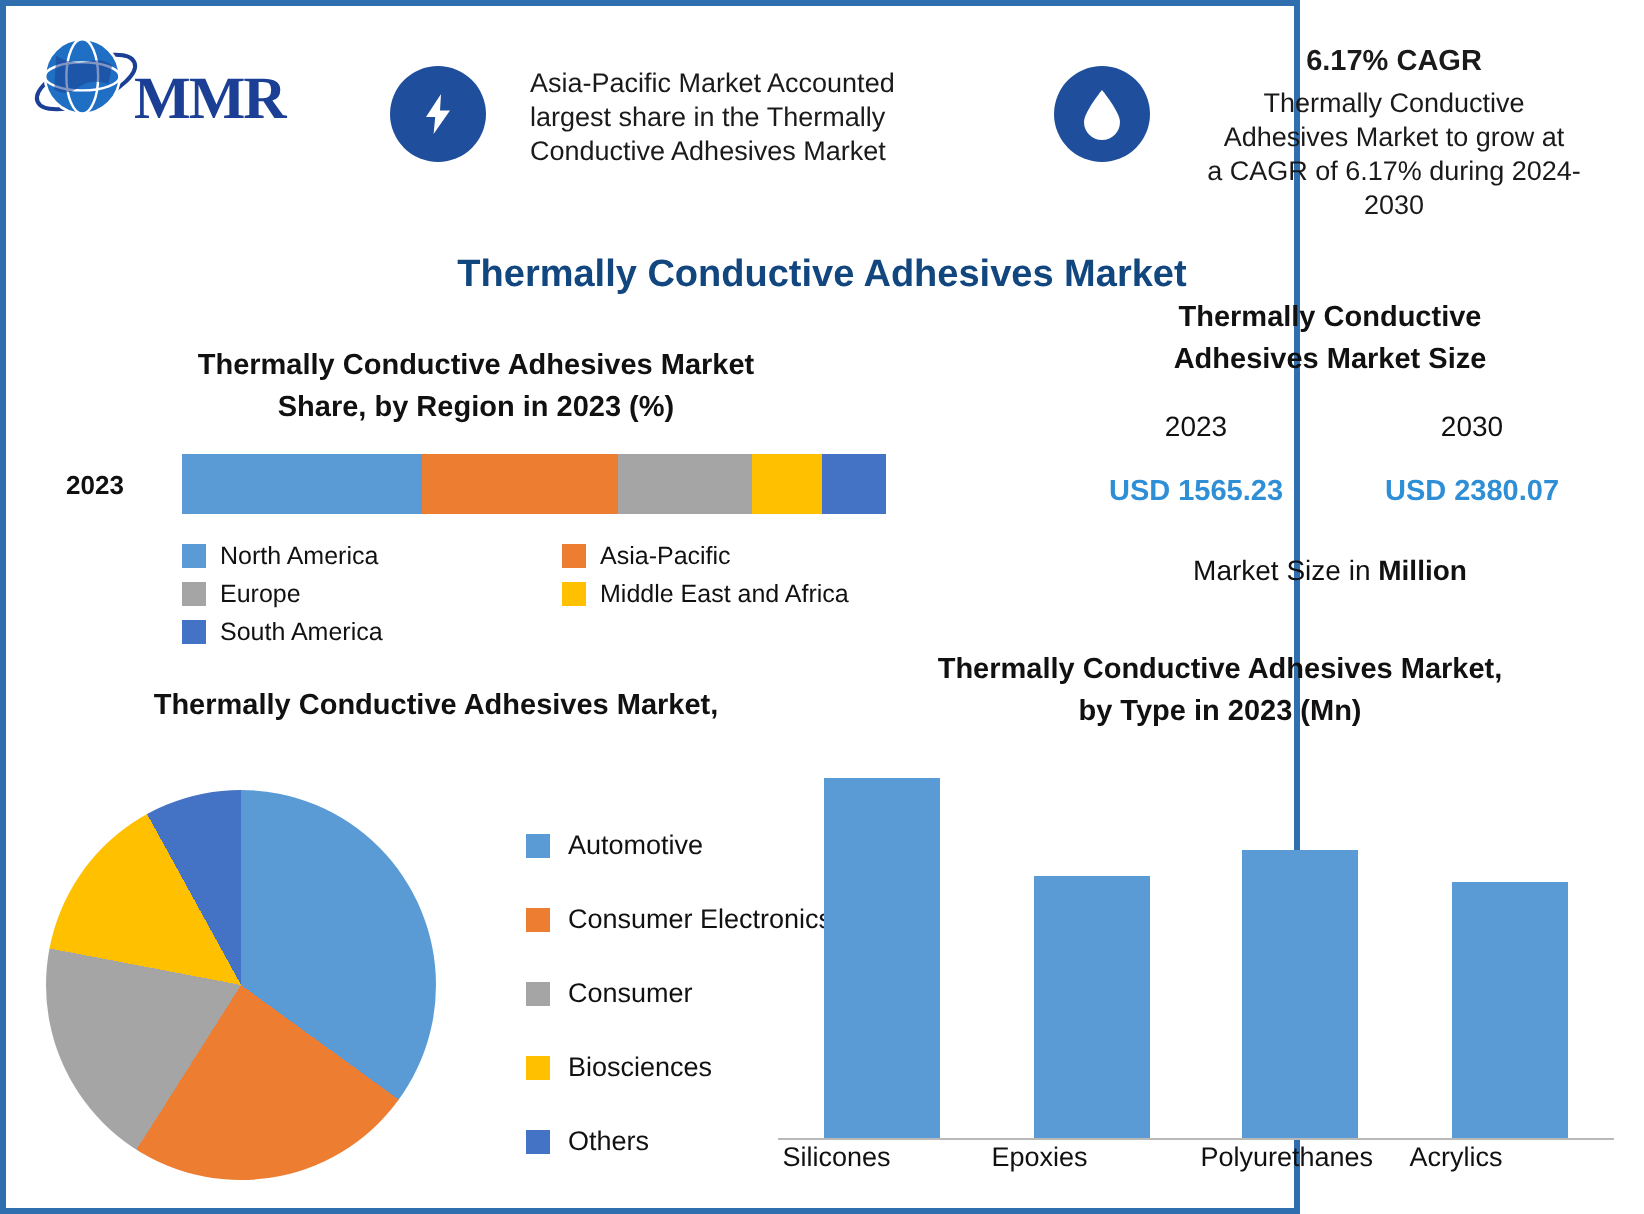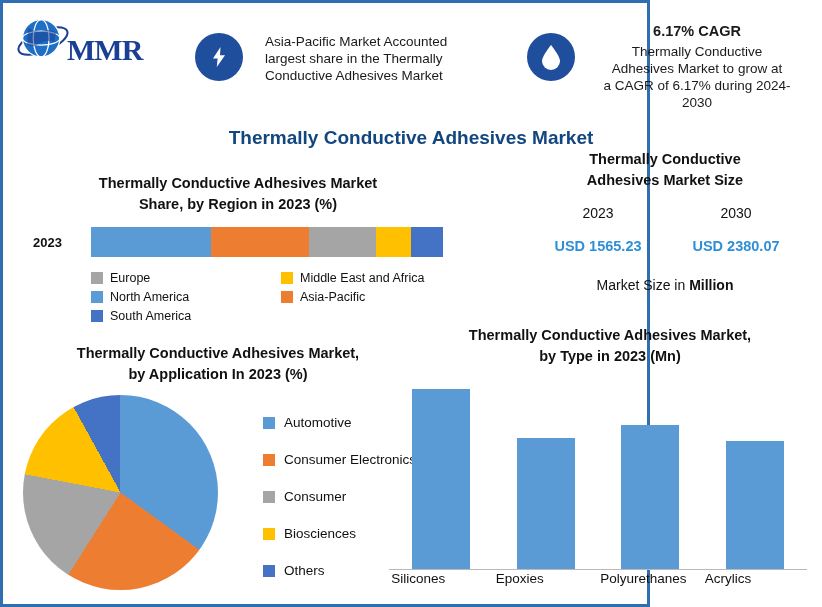--- a/index.html
+++ b/index.html
@@ -182,36 +182,36 @@
   <div class="sb-bar">
     <div class="sb-seg" style="flex:34;background:#5a9bd5;"></div>
     <div class="sb-seg" style="flex:28;background:#ed7d31;"></div>
     <div class="sb-seg" style="flex:19;background:#a5a5a5;"></div>
     <div class="sb-seg" style="flex:10;background:#ffc000;"></div>
     <div class="sb-seg" style="flex:9;background:#4472c4;"></div>
   </div>
   <div class="sb-legend">
     <div class="row">
       <div class="item">
+        <span class="sq" style="background:#5a9bd5;"></span>
+        <span>North America</span>
+      </div>
+      <div class="item">
+        <span class="sq" style="background:#ed7d31;"></span>
+        <span>Asia-Pacific</span>
+      </div>
+    </div>
+    <div class="row">
+      <div class="item">
         <span class="sq" style="background:#a5a5a5;"></span>
         <span>Europe</span>
       </div>
       <div class="item">
         <span class="sq" style="background:#ffc000;"></span>
         <span>Middle East and Africa</span>
-      </div>
-    </div>
-    <div class="row">
-      <div class="item">
-        <span class="sq" style="background:#5a9bd5;"></span>
-        <span>North America</span>
-      </div>
-      <div class="item">
-        <span class="sq" style="background:#ed7d31;"></span>
-        <span>Asia-Pacific</span>
       </div>
     </div>
     <div class="row">
       <div class="item">
         <span class="sq" style="background:#4472c4;"></span>
         <span>South America</span>
       </div>
     </div>
   </div>
 
@@ -222,21 +222,20 @@
   <div class="ms-y1">2023</div>
   <div class="ms-y2">2030</div>
   <div class="ms-v1">USD 1565.23</div>
   <div class="ms-v2">USD 2380.07</div>
   <div class="ms-note">
     <span>Market Size in </span><b>Million</b>
   </div>
 
   <div class="pie-title">
     <div>Thermally Conductive Adhesives Market,</div>
-    <div>by Application In 2023 (%)</div>
   </div>
   <div class="pie" style="background:conic-gradient(from 0deg,
          #5a9bd5 0deg 126deg,
          #ed7d31 126deg 212.4deg,
          #a5a5a5 212.4deg 280.8deg,
          #ffc000 280.8deg 331.2deg,
          #4472c4 331.2deg 360deg);"></div>
   <div class="pie-legend">
     <div class="item">
       <span class="sq" style="background:#5a9bd5;"></span>

